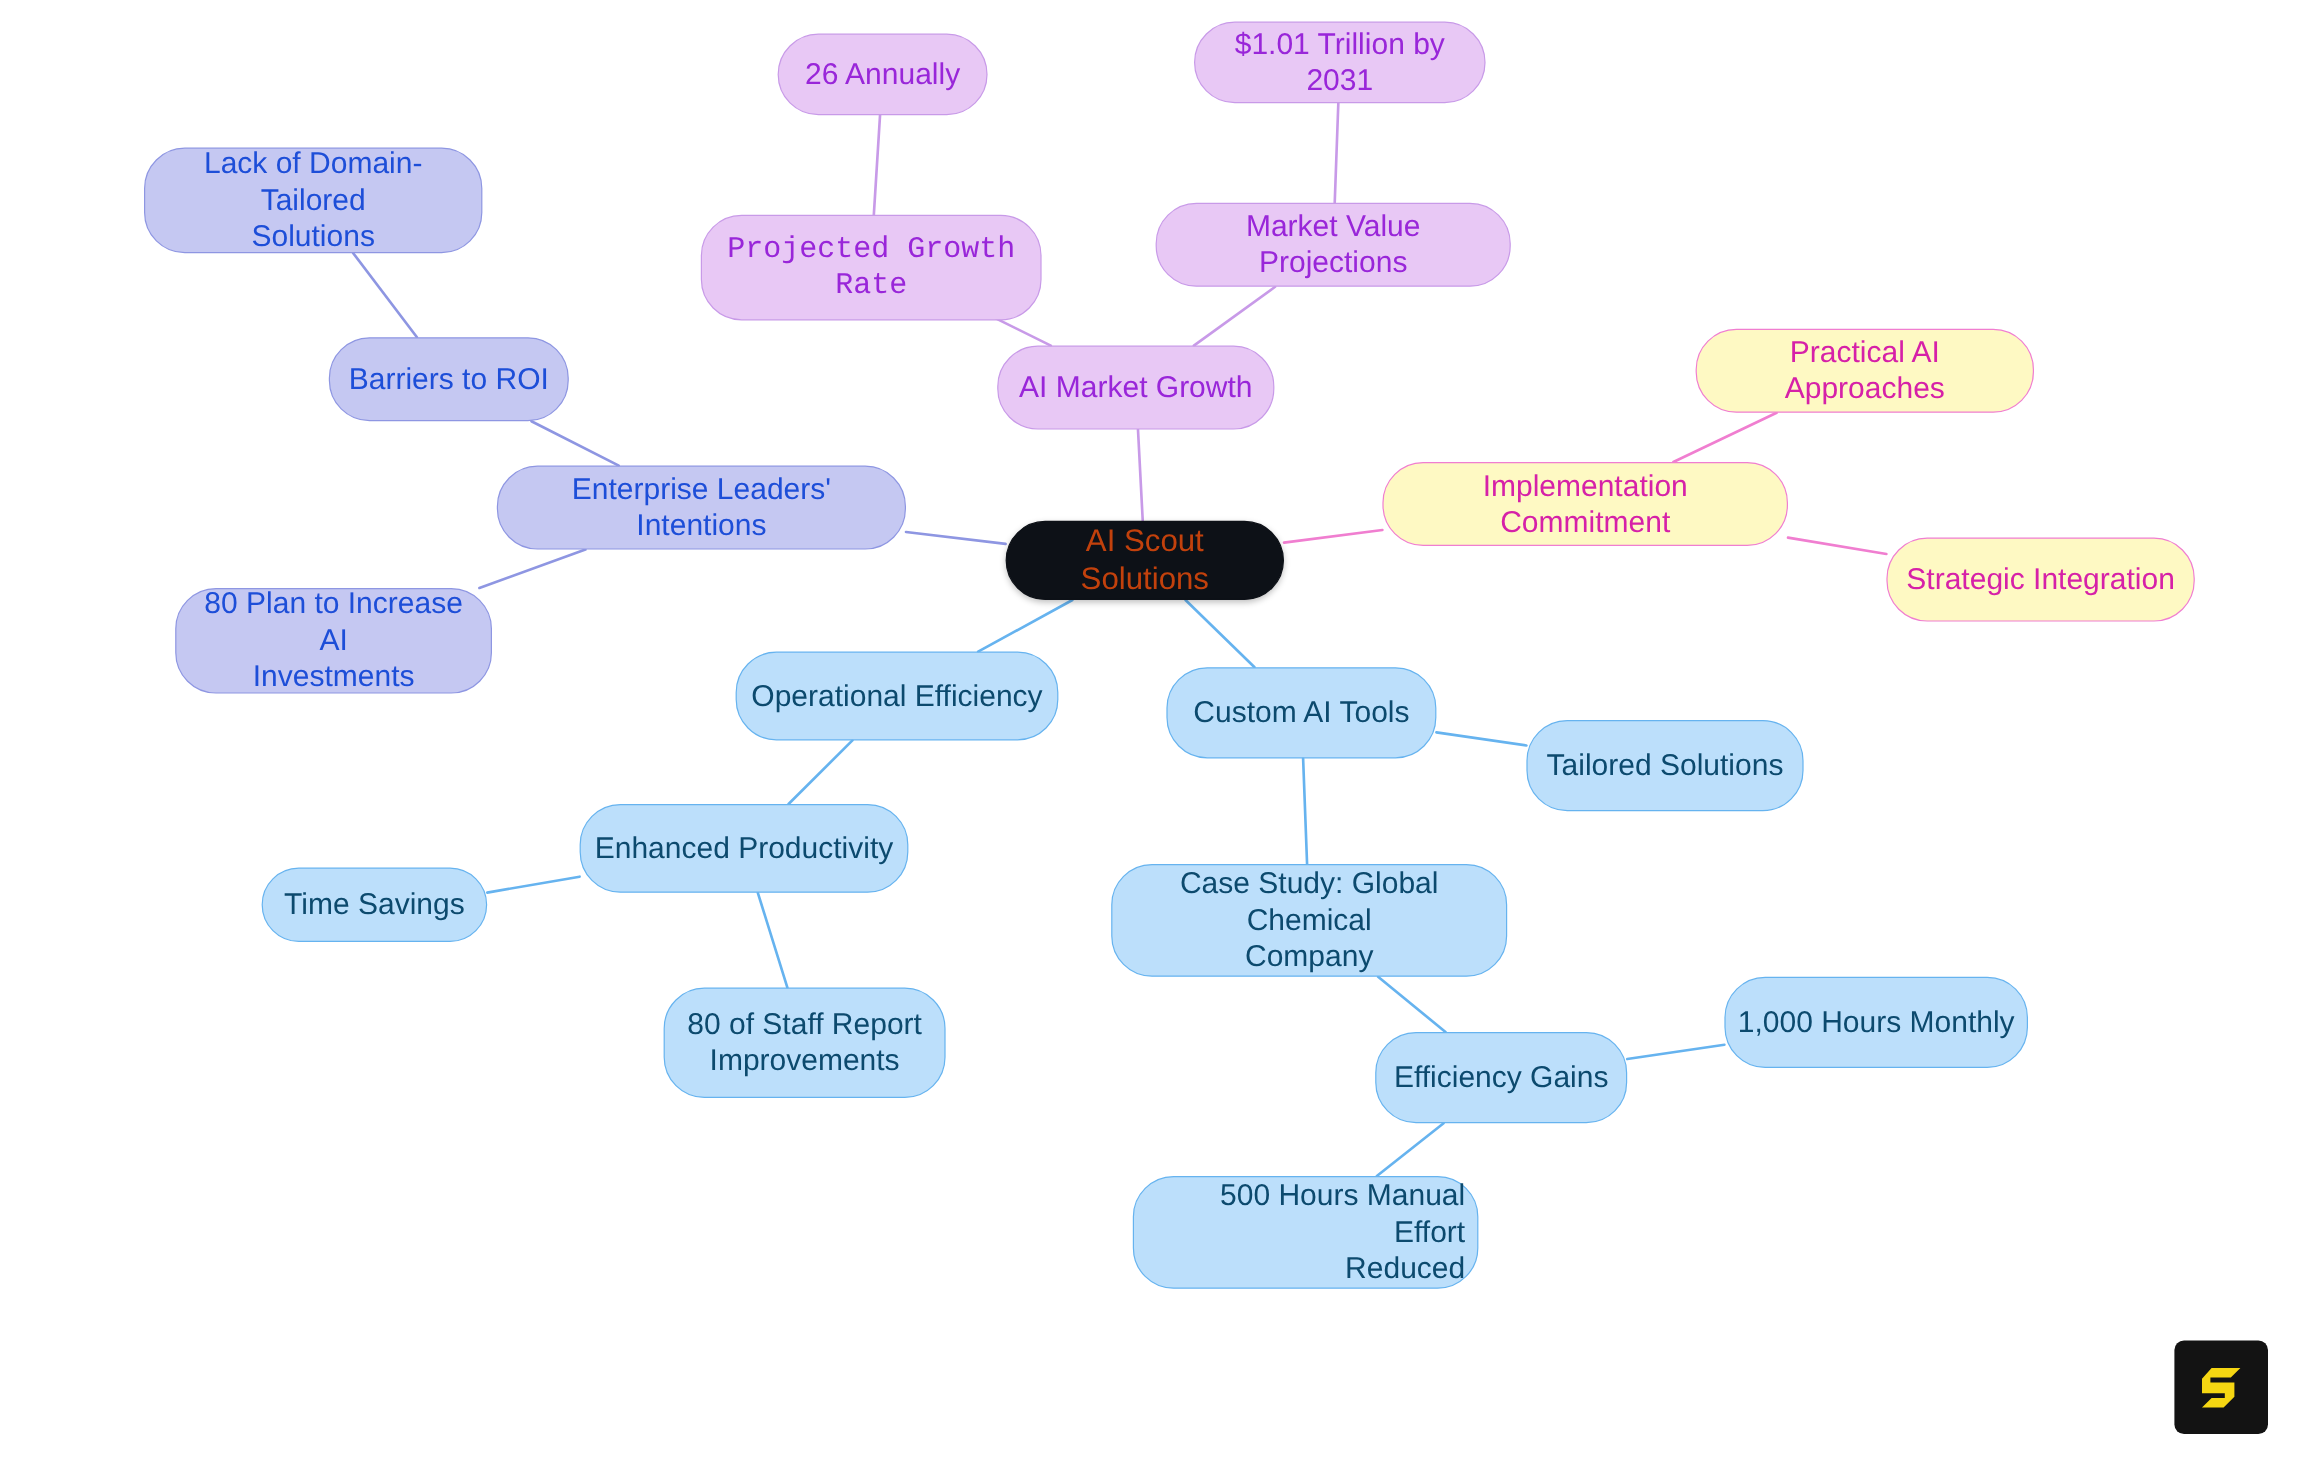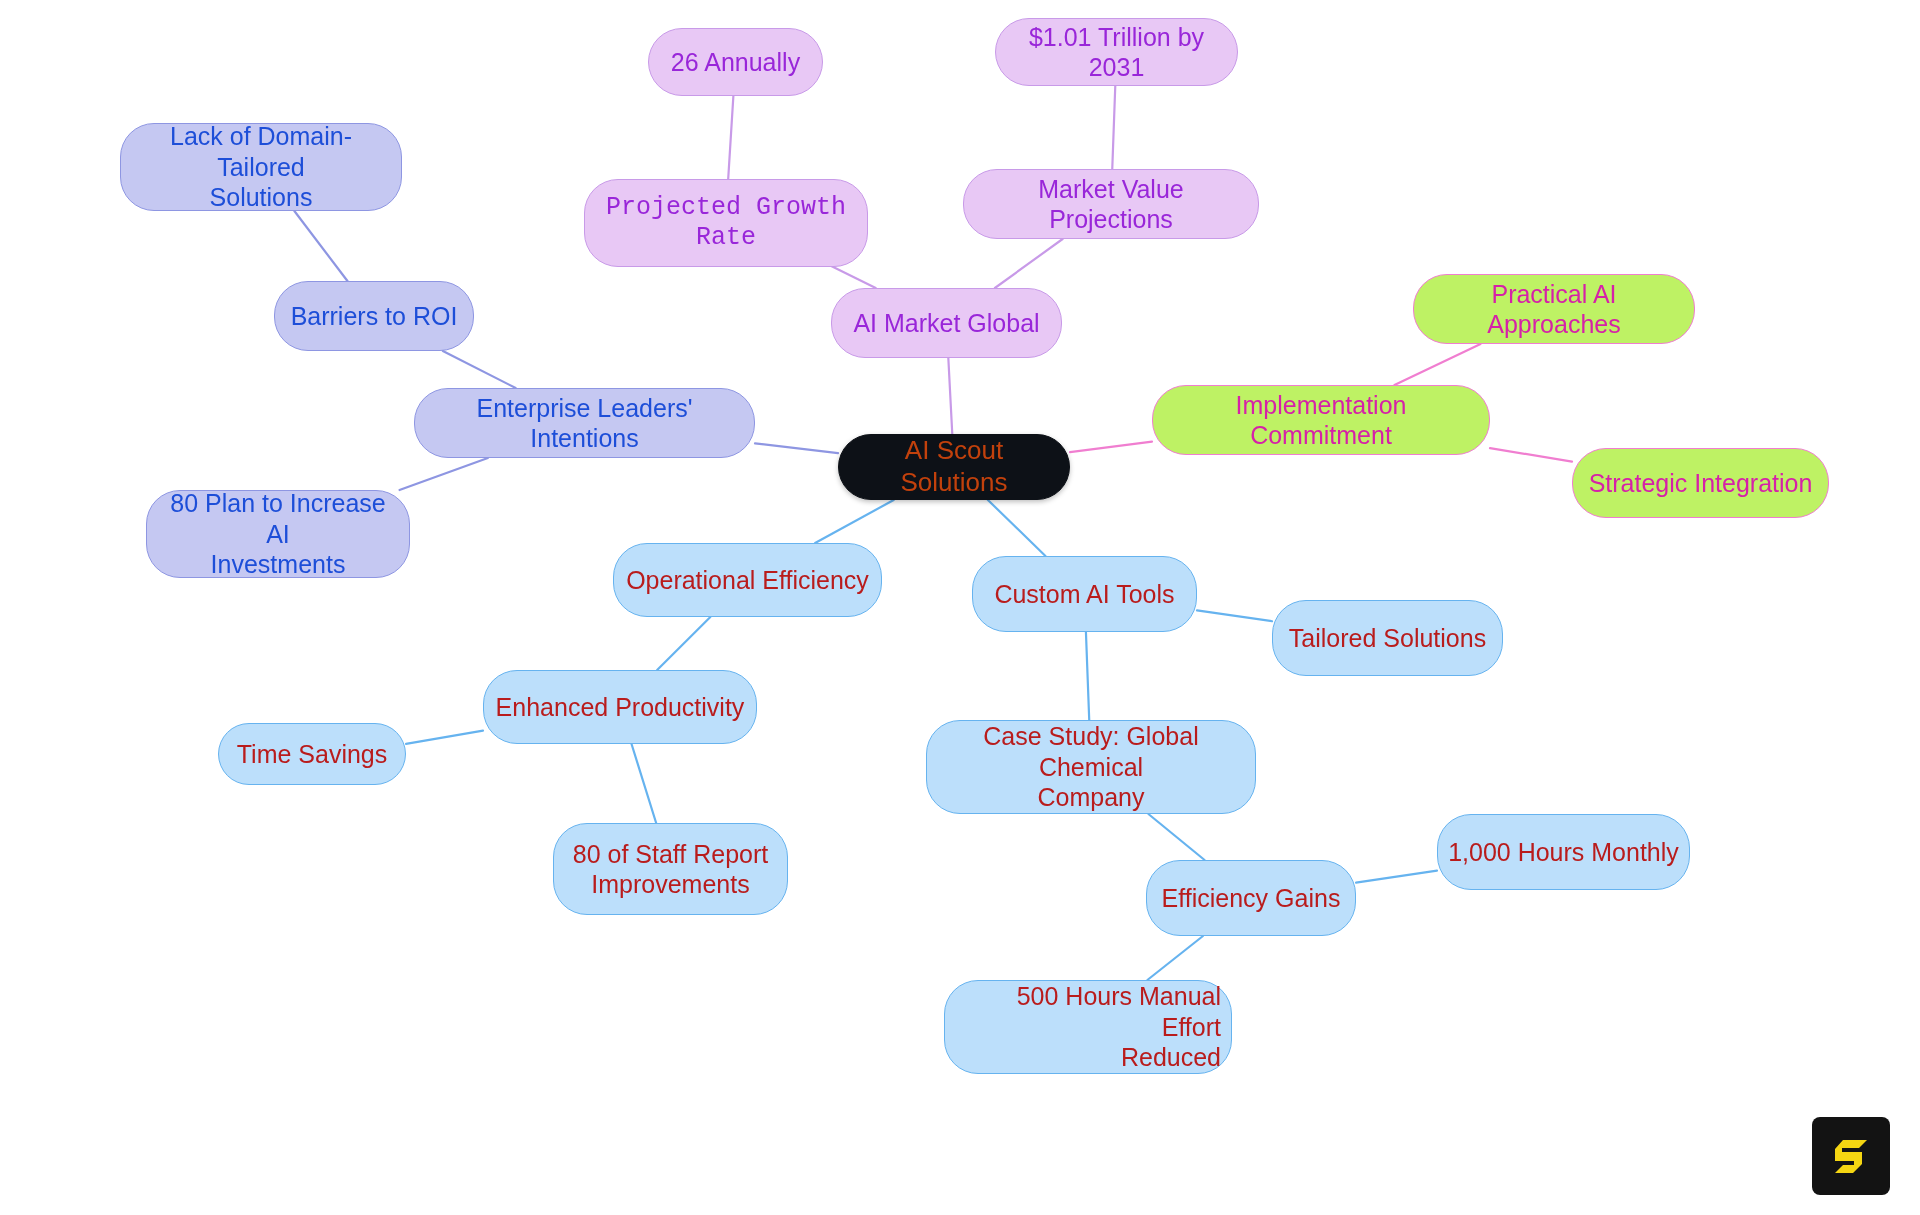--- a/index.html
+++ b/index.html
@@ -56,29 +56,29 @@
     color: #1d4ed8;
     font-size: 25px;
   }
   .node.lilac {
     background: #e8c8f5;
     border-color: #c89ae8;
     color: #9926d9;
     font-size: 25px;
   }
   .node.pink {
-    background: #bef264;
+    background: #fef9c3;
     border-color: #f07ed0;
     color: #d621a8;
     font-size: 25px;
   }
   .node.blue {
     background: #bcdffb;
     border-color: #66b3ef;
-    color: #b91c1c;
+    color: #0c4a6e;
     font-size: 25px;
   }
   #logo {
     position: absolute;
     right: 30px;
     bottom: 20px;
     width: 78px;
     height: 78px;
     background: #131313;
     border-radius: 8px;
@@ -117,21 +117,21 @@
       <line x1="1202.984496124031" y1="936" x2="1147.3875968992247" y2="980" stroke="#66b3ef" stroke-width="2.2" stroke-linecap="round"></line>
     </svg>
   <div id="nodes-layer">
       <div class="node root" style="left: 838px; top: 434px; width: 232px; height: 66px;">AI Scout Solutions</div>
       <div class="node violet" style="left: 414px; top: 388px; width: 341px; height: 70px;">Enterprise Leaders' Intentions</div>
       <div class="node violet" style="left: 274px; top: 281px; width: 200px; height: 70px;">Barriers to ROI</div>
       <div class="node violet" style="left: 120px; top: 123px; width: 282px; height: 88px;">Lack of Domain-Tailored
 Solutions</div>
       <div class="node violet" style="left: 146px; top: 490px; width: 264px; height: 88px;">80 Plan to Increase AI
 Investments</div>
-      <div class="node lilac" style="left: 831px; top: 288px; width: 231px; height: 70px;">AI Market Global</div>
+      <div class="node lilac" style="left: 831px; top: 288px; width: 231px; height: 70px;">AI Market Growth</div>
       <div class="node lilac" style="left: 584px; top: 179px; width: 284px; height: 88px; font-family: Liberation Mono, monospace;">Projected Growth Rate</div>
       <div class="node lilac" style="left: 648px; top: 28px; width: 175px; height: 68px;">26 Annually</div>
       <div class="node lilac" style="left: 963px; top: 169px; width: 296px; height: 70px;">Market Value Projections</div>
       <div class="node lilac" style="left: 995px; top: 18px; width: 243px; height: 68px;">$1.01 Trillion by 2031</div>
       <div class="node pink" style="left: 1152px; top: 385px; width: 338px; height: 70px;">Implementation Commitment</div>
       <div class="node pink" style="left: 1413px; top: 274px; width: 282px; height: 70px;">Practical AI Approaches</div>
       <div class="node pink" style="left: 1572px; top: 448px; width: 257px; height: 70px;">Strategic Integration</div>
       <div class="node blue" style="left: 613px; top: 543px; width: 269px; height: 74px;">Operational Efficiency</div>
       <div class="node blue" style="left: 483px; top: 670px; width: 274px; height: 74px;">Enhanced Productivity</div>
       <div class="node blue" style="left: 218px; top: 723px; width: 188px; height: 62px;">Time Savings</div>

